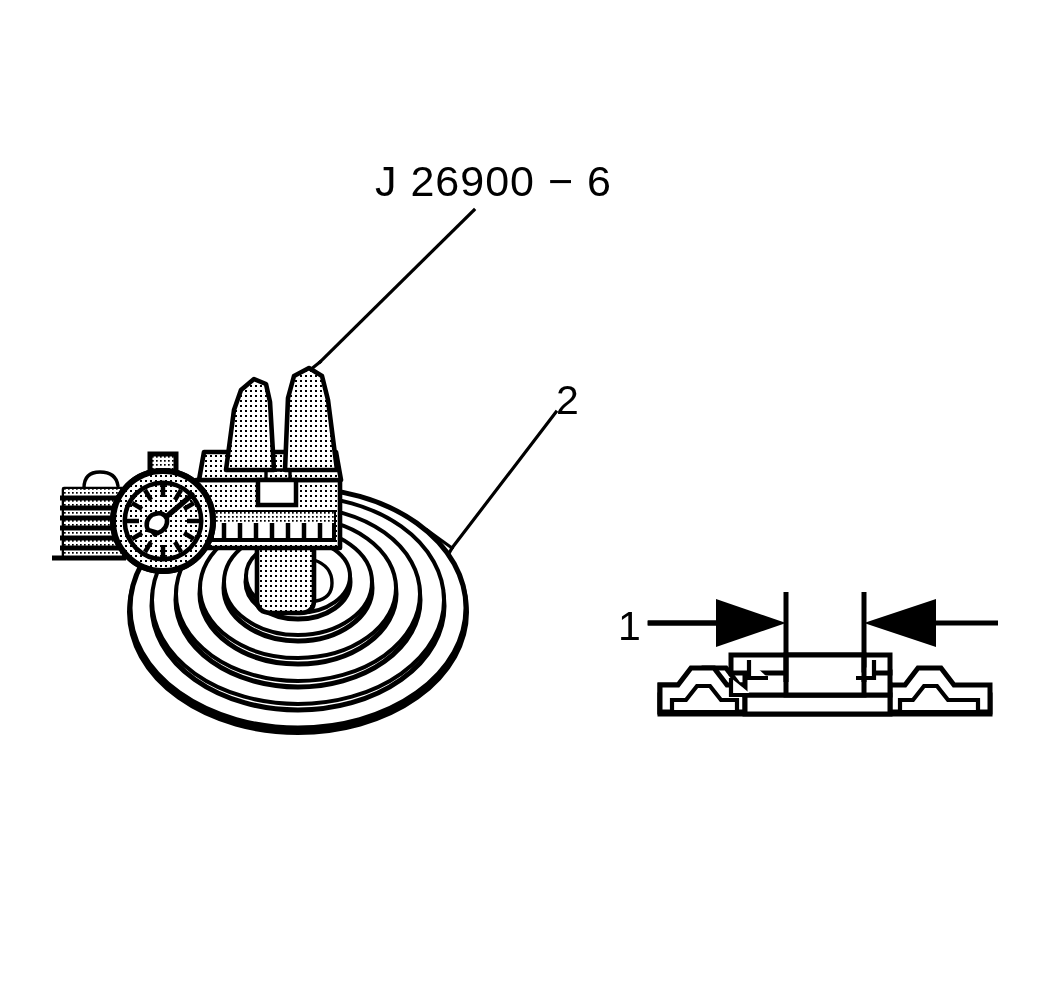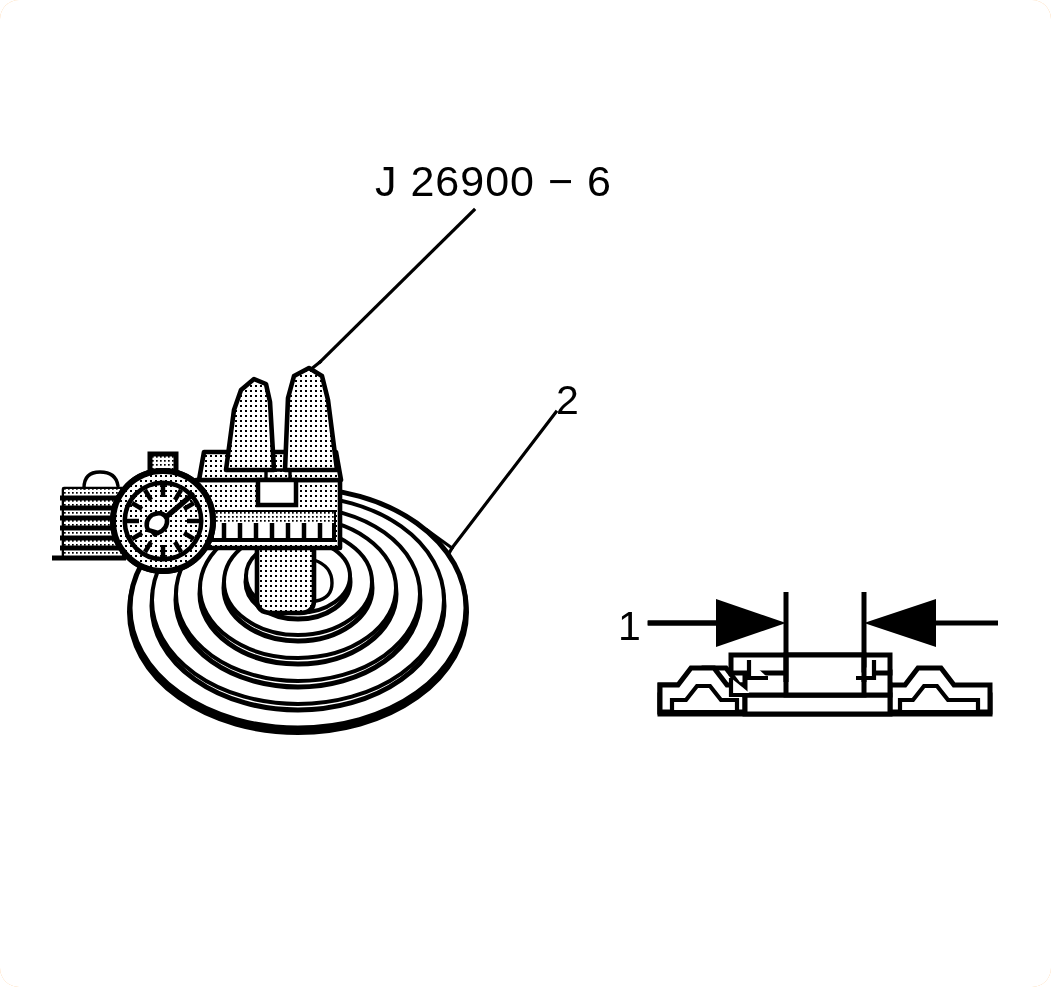--- a/index.html
+++ b/index.html
@@ -11,21 +11,20 @@
   body {
     font-family: "Liberation Sans", sans-serif;
     color: #000000;
   }
   #diagram-root {
     position: relative;
     width: 1051px;
     height: 987px;
     background: #fdba74;
     overflow: hidden;
-    border-radius: 19px;
   }
   #diagram-svg {
     display: block;
     width: 1051px;
     height: 987px;
   }
   .callout-text {
     font-family: "Liberation Sans", sans-serif;
     fill: #000000;
     font-weight: 400;

